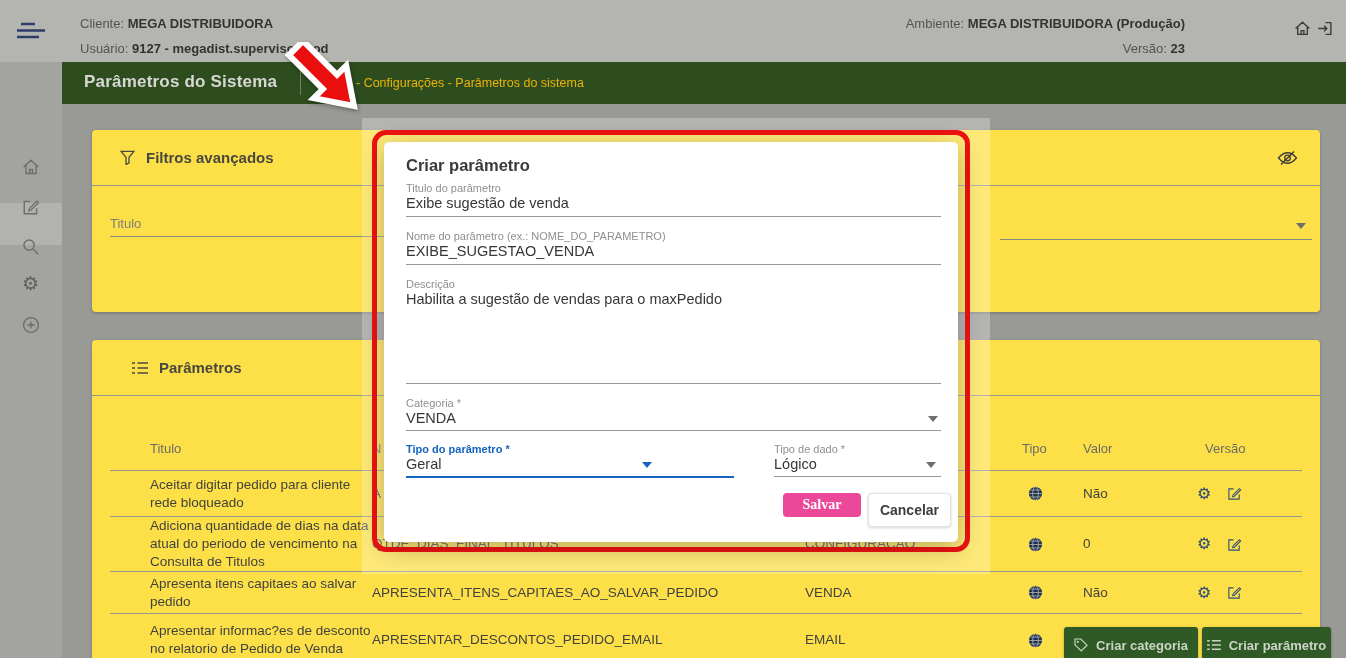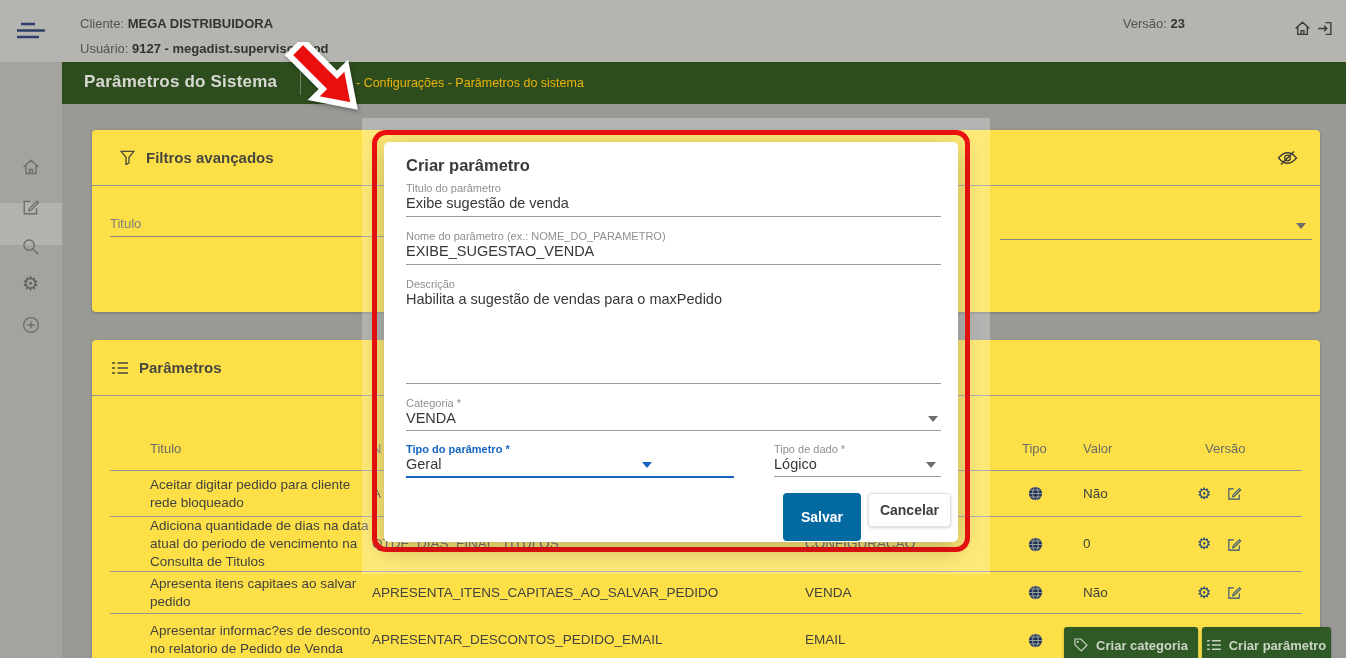--- a/index.html
+++ b/index.html
@@ -71,21 +71,21 @@
   .modal { position:absolute; left:384px; top:142px; width:574px; height:400px; background:#ffffff; border-radius:5px; box-shadow:0 6px 24px rgba(0,0,0,.25); z-index:10; }
   .m-title { position:absolute; left:22px; top:14px; font-size:16.5px; font-weight:700; color:#3a3a38; }
   .m-label { position:absolute; left:22px; font-size:11px; color:#8f8f8d; }
   .m-value { position:absolute; left:22px; font-size:14.5px; color:#373735; }
   .m-line  { position:absolute; left:22px; width:535px; border-bottom:1px solid #9a9a98; }
   .m-label.blue, .m-value.blue-u { color:#1565c0;font-weight:bold; }
   .m-line.blue { border-bottom:2px solid #1565c0; }
   .m-arrow { position:absolute; width:0; height:0; border-left:5px solid transparent; border-right:5px solid transparent; border-top:6px solid #6e6e6b; }
   .m-arrow.blue { border-top-color:#1565c0; }
   .btn { position:absolute; border-radius:4px; font-size:14px; font-weight:700; display:flex; align-items:center; justify-content:center; cursor:default; }
-  .btn-salvar { left:399px; top:351px; width:78px; height:48px; background:#0369a1; color:#ffffff; }
+  .btn-salvar { left:399px; top:351px; width:78px; height:24px; background:#ec4899; color:#ffffff;font-family:Liberation Serif, serif; }
   .btn-cancelar { left:484px; top:351px; width:83px; height:34px; background:#ffffff; color:#3d3d3c; border:1px solid #e2e2e2; box-shadow:0 1px 3px rgba(0,0,0,.18); }
 
   .annot-arrow { position:absolute; left:256px; top:42px; z-index:20; filter:drop-shadow(1px 2px 2px rgba(0,0,0,.3)); }
 
   svg { display:block; }
 </style>
 </head>
 <body>
 
 <div id="app">
@@ -94,20 +94,22 @@
     <svg class="burger" width="30" height="20" viewBox="0 0 30 20">
       <path d="M5 3 H19 M1 9.5 H29 M1 16 H23" stroke="#2e3d69" stroke-width="2.4" fill="none"></path>
     </svg>
     <div class="tb-left">
       <div><span>Cliente:</span>
         <span class="tb-b">MEGA DISTRIBUIDORA</span></div>
       <div><span>Usuário:</span>
         <span class="tb-b">9127 - megadist.supervisorprod</span></div>
     </div>
     <div class="tb-right">
+      <div><span>Ambiente:</span>
+        <span class="tb-b">MEGA DISTRIBUIDORA (Produção)</span></div>
       <div><span>Versão:</span>
         <span class="tb-b">23</span></div>
     </div>
     <div class="tb-icons">
       <svg width="17" height="17" viewBox="0 0 16 16">
         <path d="M1.5 8 L8 2 L14.5 8 M3.5 6.7 V13.5 H12.5 V6.7 M6.7 13.5 V10 H9.3 V13.5" stroke="currentColor" stroke-width="1.3" fill="none"></path>
       </svg>
       <svg width="17" height="17" viewBox="0 0 16 16">
         <path d="M9 2.5 H14 V13.5 H9 M2 8 H10 M7.6 5.4 L10.2 8 L7.6 10.6" stroke="currentColor" stroke-width="1.3" fill="none"></path>
       </svg>
@@ -159,21 +161,21 @@
     </div>
     <div class="fselect">
       <div class="fsel-row">
           <span class="arr-gray"></span>
         </div>
       <div class="fline"></div>
     </div>
   </div>
 
   <div class="card params-card">
-    <div class="card-head" style="padding-left:20px">
+    <div class="card-head" style="padding-left:40px">
       <svg width="16" height="14" viewBox="0 0 16 14" style="color:#48483f">
         <path d="M0 2 H3 M5.5 2 H16 M0 7 H3 M5.5 7 H16 M0 12 H3 M5.5 12 H16" stroke="currentColor" stroke-width="1.7"></path>
       </svg>
       <div class="card-title">Parâmetros</div>
     </div>
     <div class="tbl">
       <div class="prow phead">
         <div class="c-titulo">Titulo</div>
         <div class="c-nome">N</div>
         <div class="c-cat"></div>

